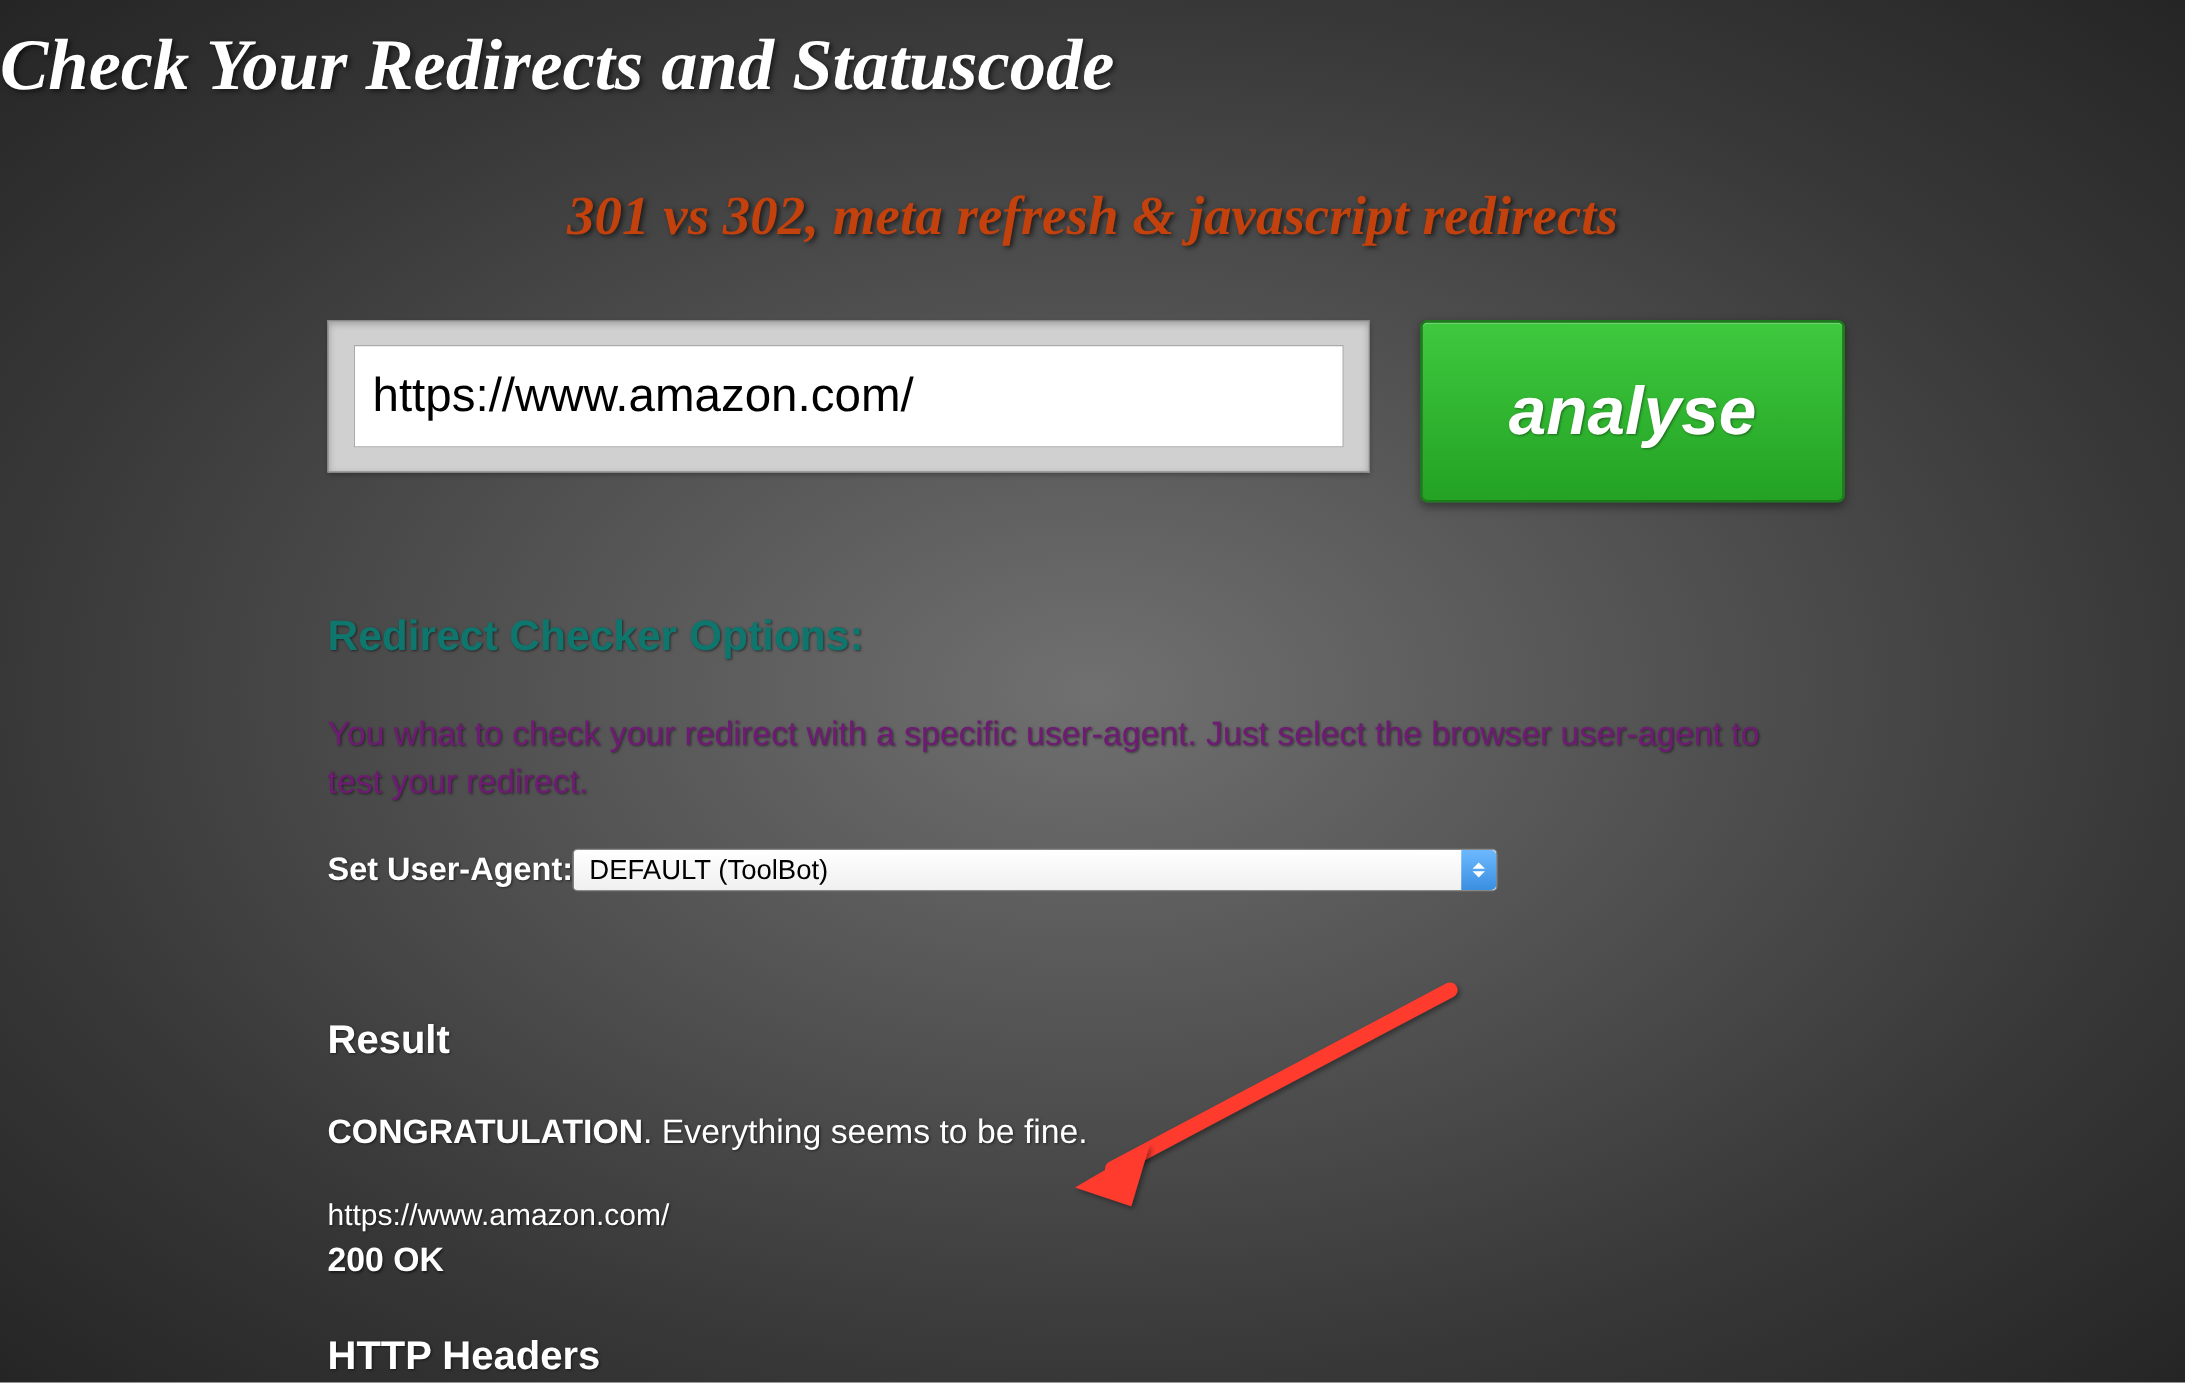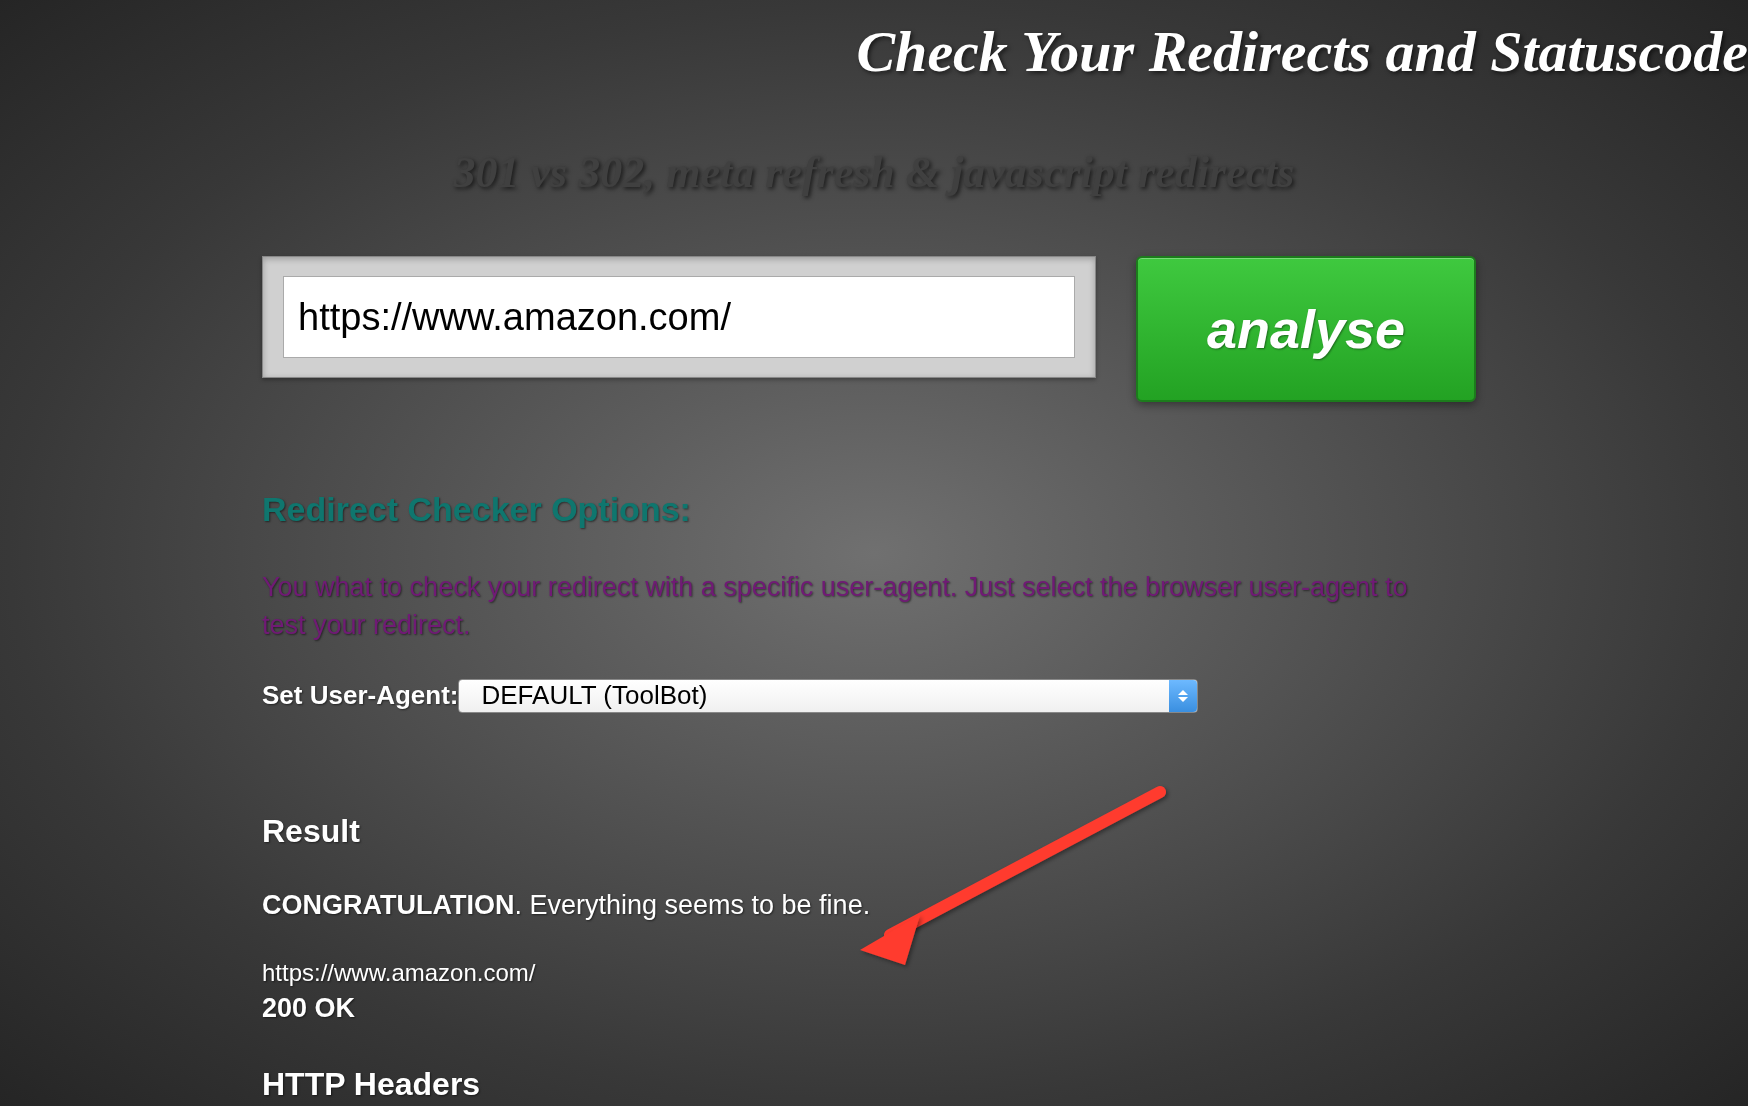--- a/index.html
+++ b/index.html
@@ -6,36 +6,36 @@
     body {
       width: 1748px;
       height: 1106px;
       background: radial-gradient(ellipse at center, #707070 0%, #505050 40%, #383838 70%, #252525 100%);
       font-family: Arial, Helvetica, sans-serif;
       color: #ffffff;
       overflow: hidden;
       position: relative;
     }
     .page-title {
-      text-align: right;
+      text-align: left;
       font-family: Georgia, "Times New Roman", serif;
       font-style: italic;
       font-weight: bold;
       font-size: 58px;
       color: #ffffff;
       margin-top: 18px;
       text-shadow: 2px 2px 4px rgba(0,0,0,0.6);
     }
     .page-subtitle {
       text-align: center;
       font-family: Georgia, "Times New Roman", serif;
       font-style: italic;
       font-weight: bold;
       font-size: 44px;
-      color: #404040;
+      color: #c2410c;
       margin-top: 62px;
       text-shadow: 2px 2px 4px rgba(0,0,0,0.6);
     }
     .content {
       margin-left: 262px;
       margin-right: 262px;
     }
     .input-row {
       display: flex;
       align-items: stretch;
@@ -110,26 +110,26 @@
       font-weight: bold;
       color: #ffffff;
       text-shadow: 1px 1px 2px rgba(0,0,0,0.5);
     }
     .ua-select {
       width: 740px;
       height: 34px;
       background: linear-gradient(to bottom, #ffffff 0%, #f0f0f0 100%);
       border: 1px solid #888;
       border-radius: 4px;
-      font-size: 26px;
+      font-size: 22px;
       color: #000;
       position: relative;
       display: flex;
       align-items: center;
-      padding-left: 22px;
+      padding-left: 12px;
       cursor: pointer;
     }
     .ua-select-arrow {
       position: absolute;
       right: 0;
       top: 0;
       bottom: 0;
       width: 28px;
       background: linear-gradient(to bottom, #6db9ff 0%, #3a8fe0 100%);
       border-radius: 0 4px 4px 0;

